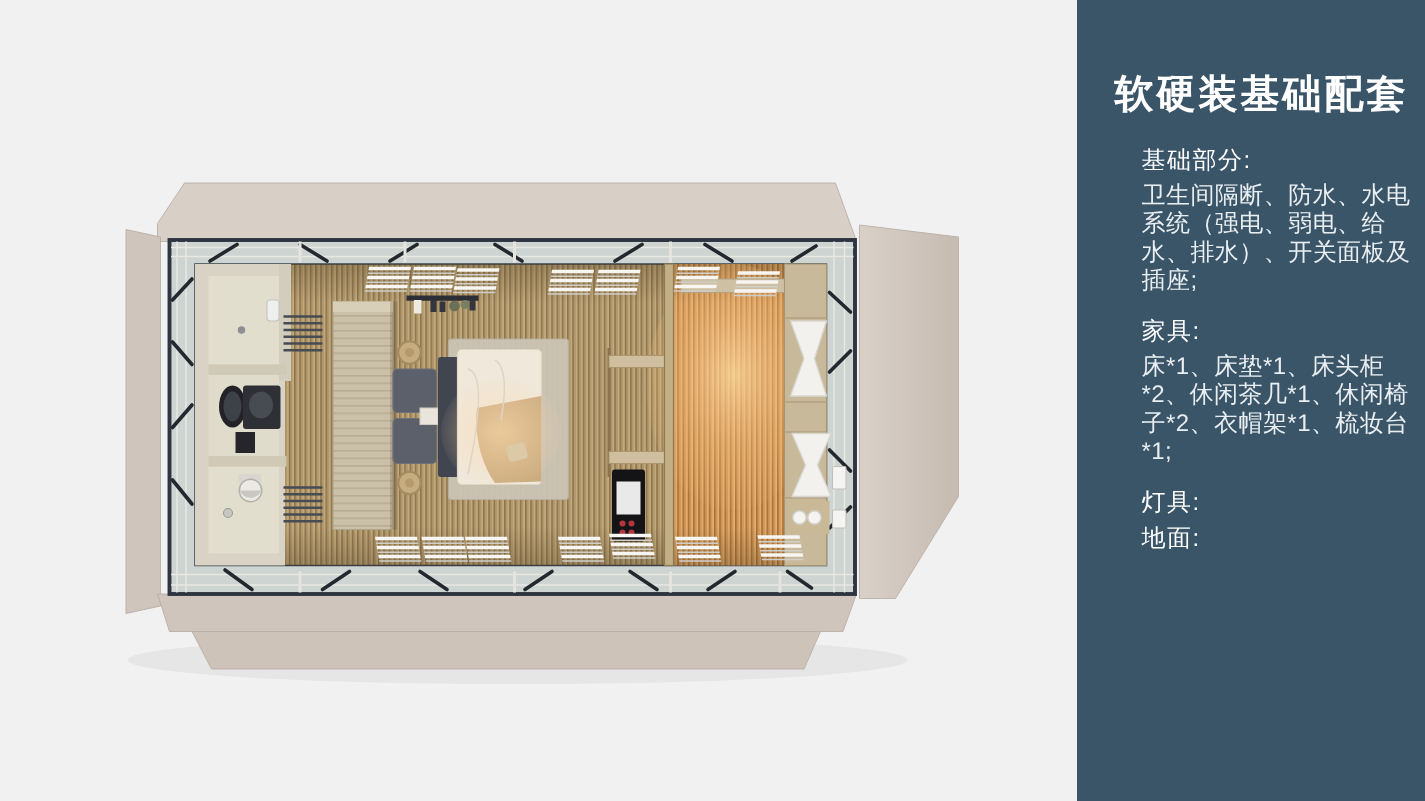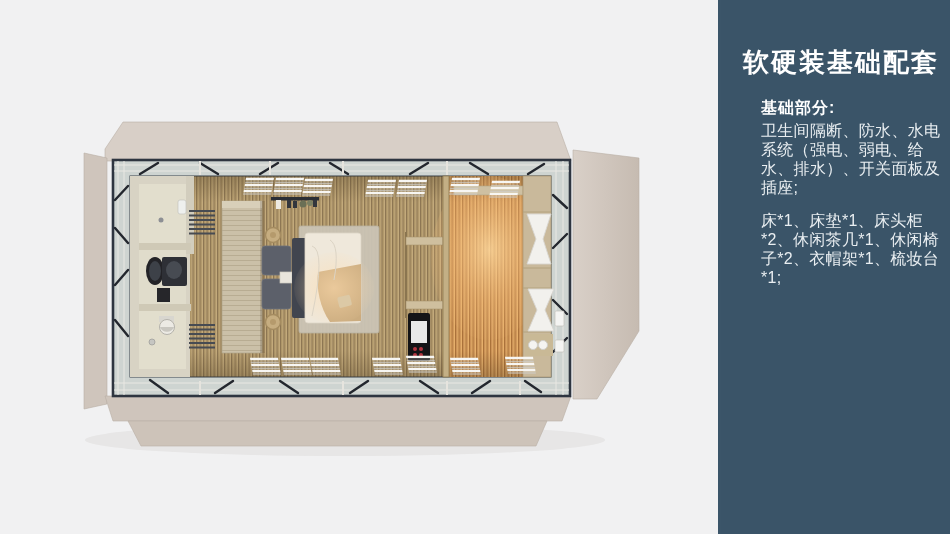--- a/index.html
+++ b/index.html
@@ -20,21 +20,21 @@
     width:260px;height:534px;background:var(--sidebar-bg,#3a5468);
     color:var(--title-color,#fff);padding:46px 12px 0 22px;
     border-left:3px solid var(--sidebar-edge,rgba(255,255,255,.07));
   }
   .sidebar h1{
     font-size:26px;line-height:32px;font-weight:700;letter-spacing:2px;
     color:var(--title-color,#fff);margin:0 0 19px 0;white-space:nowrap;
   }
   .sidebar .sections{margin-left:18px;width:182px;}
   .sidebar h2{
-    font-size:16px;line-height:21px;font-weight:700;letter-spacing:1px;
+    font-size:16px;line-height:21px;font-weight:400;letter-spacing:1px;
     color:var(--title-color,#fff);margin:0 0 3px 0;
   }
   .sidebar p{
     font-size:16px;line-height:19px;color:var(--body-color,#e9eef1);
     margin:0 0 14px 0;letter-spacing:.3px;
   }
 </style>
 </head>
 <body>
 
@@ -264,23 +264,26 @@
   </div>
 
   <aside class="sidebar">
     <h1>软硬装基础配套</h1>
     <div class="sections">
       <section>
         <h2>基础部分:</h2>
         <p>卫生间隔断、防水、水电系统（强电、弱电、给水、排水）、开关面板及插座;</p>
       </section>
       <section>
+        <h2>家具:</h2>
         <p>床*1、床垫*1、床头柜*2、休闲茶几*1、休闲椅子*2、衣帽架*1、梳妆台*1;</p>
       </section>
       <section>
-      </section>
-      <section>
-      </section>
-      <section>
+        <h2>灯具:</h2>
+      </section>
+      <section>
+      </section>
+      <section>
+        <h2>地面:</h2>
       </section>
     </div>
   </aside>
 </div>
 
 </body></html>

